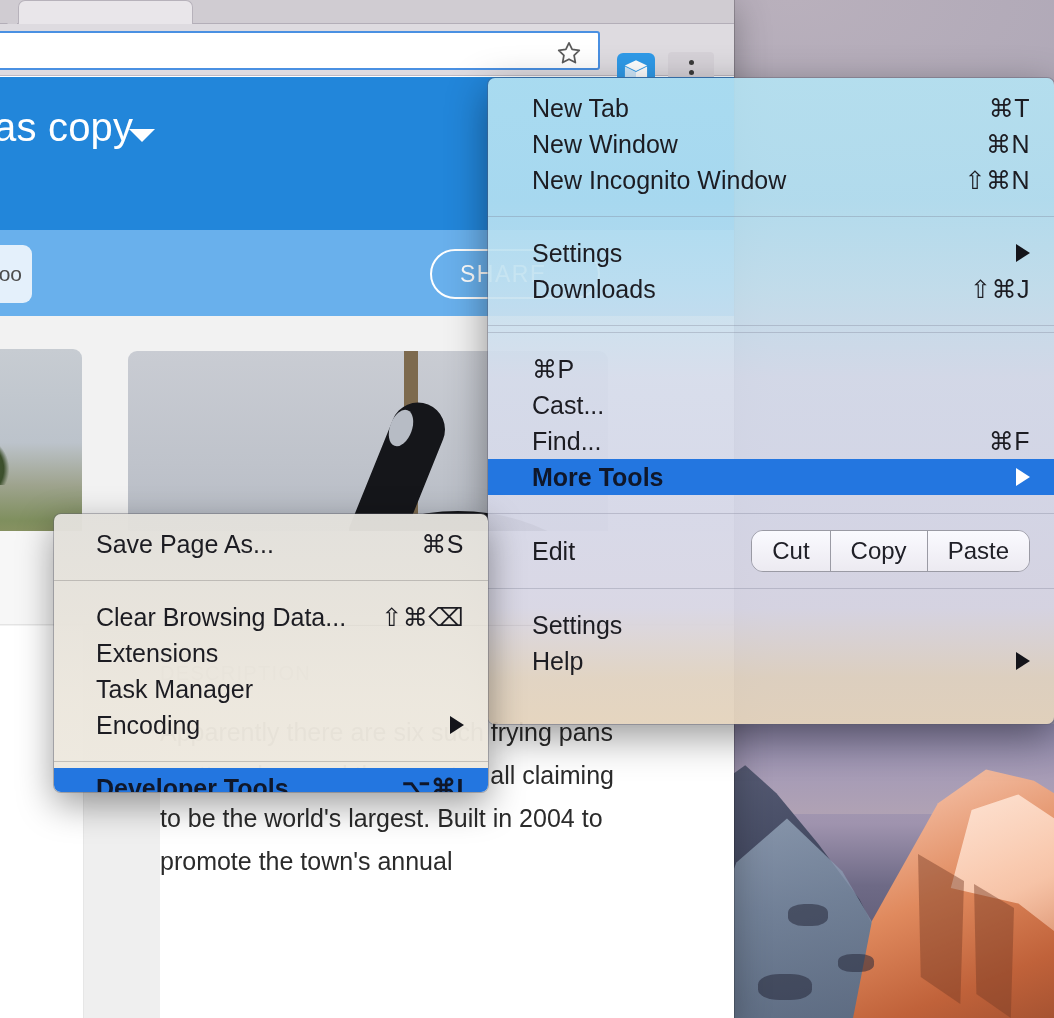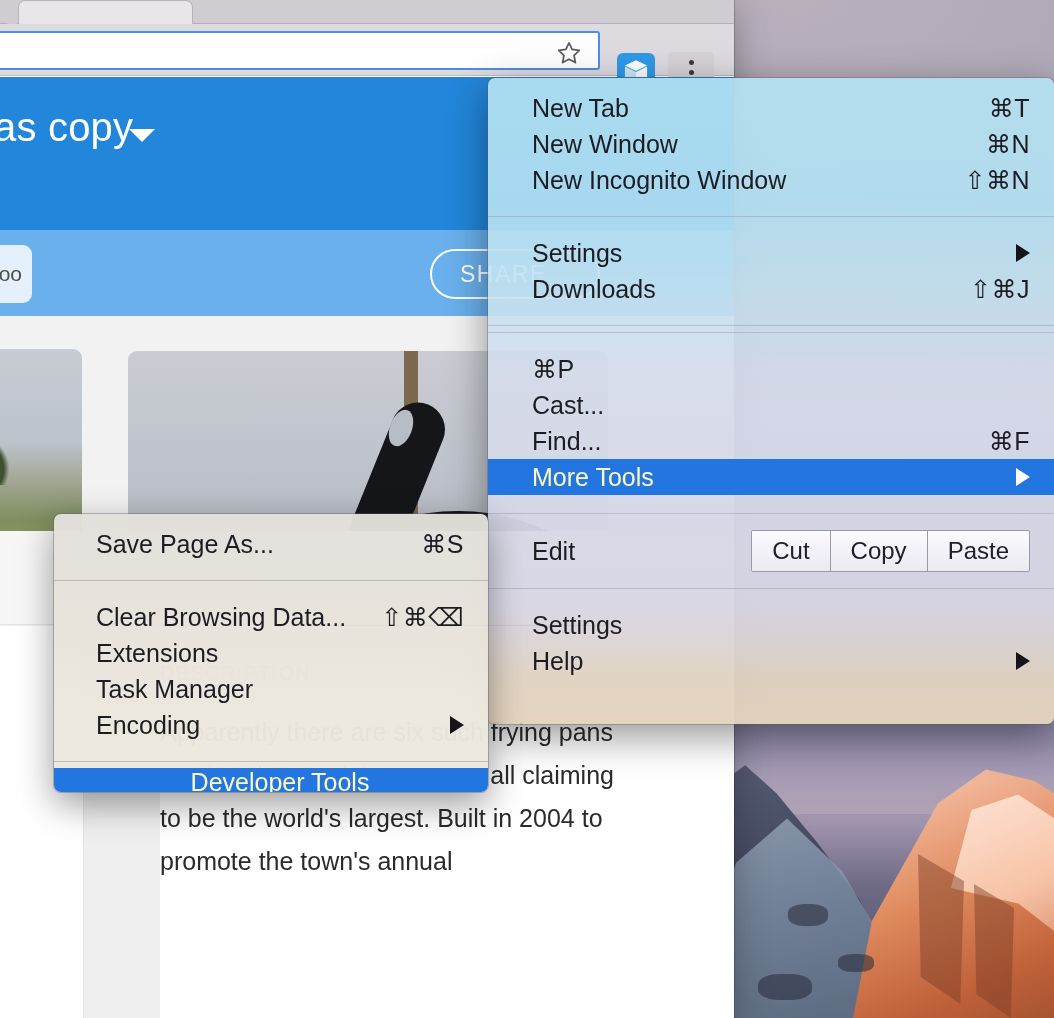--- a/index.html
+++ b/index.html
@@ -199,21 +199,21 @@
     font-size: 25px; color: #1c1c22;
   }
   .cmenu .sep { height: 1px; background: rgba(120,125,145,.33); margin: 6px 0; }
   .mrow {
     position: relative; height: 36px; display: flex; align-items: center;
     padding: 0 24px 0 44px;
   }
   .mrow .lbl { flex: 1 1 auto; white-space: nowrap; }
   .mrow .key { color: #1c1c22; white-space: nowrap; letter-spacing: .5px; }
   .mrow.hl { background: #2376e0; color: #fff; }
-  .mrow.hl .lbl, .mrow.hl .key { color: #fef9c3; }
+  .mrow.hl .lbl, .mrow.hl .key { color: #0f172a; font-weight: bold; }
   .caret-r {
     width: 0; height: 0;
     border-top: 9px solid transparent; border-bottom: 9px solid transparent;
     border-left: 14px solid #14141a;
   }
   .mrow.hl .caret-r { border-left-color: #fff; }
   .mgroup { padding: 12px 0; }
 
   .zoomrow { height: 62px; display: flex; align-items: center; padding: 0 24px 0 44px; }
   .zoomrow .lbl { flex: 1 1 auto; }
@@ -228,21 +228,21 @@
   .zplus { width: 50px; font-size: 30px; color: #32323a; }
   .zfs {
     margin-left: 26px; width: 46px; height: 40px;
     border: 1px solid #9a9aa4; border-radius: 2px;
     background: linear-gradient(180deg,#f4f3f7,#e6e5eb);
     display: flex; align-items: center; justify-content: center;
   }
 
   .editrow { height: 62px; display: flex; align-items: center; padding: 0 24px 0 44px; }
   .editrow .lbl { flex: 1 1 auto; }
-  .egrp { display: flex; border: 1px solid #9a9aa4; border-radius: 2px; overflow: hidden; }
+  .egrp { display: flex; border: 1px solid #9a9aa4; border-radius: 12px; overflow: hidden; }
   .egrp > div {
     height: 40px; padding: 0 20px; display: flex; align-items: center; justify-content: center;
     font-size: 24px; color: #202028;
     background: linear-gradient(180deg,#fafaff,#eceaf1);
     border-right: 1px solid #9a9aa4;
   }
   .egrp > div:last-child { border-right: none; }
 
   
   .submenu {
@@ -252,21 +252,21 @@
       rgba(226,224,219,.97) 0%,
       rgba(231,227,219,.97) 35%,
       rgba(236,231,221,.97) 68%,
       rgba(238,233,223,.97) 100%);
     box-shadow: 0 0 0 1px rgba(95,95,105,.40), 0 12px 36px rgba(0,0,0,.40);
     overflow: hidden;
     font-size: 25px; color: #1c1c22;
   }
   .submenu .sep { height: 1px; background: rgba(130,128,124,.40); margin: 6px 0; }
   .submenu .mrow { padding: 0 24px 0 42px; }
-  .submenu .mrow.hl { background: #2376e0; flex-direction: column; }
+  .submenu .mrow.hl { background: #2376e0; }
 </style>
 </head>
 <body>
 
 <div id="root">
 
   <div class="desktop">
     <div class="mountain">
       <div class="mt-sky"></div>
       <div class="mt-left"></div>

